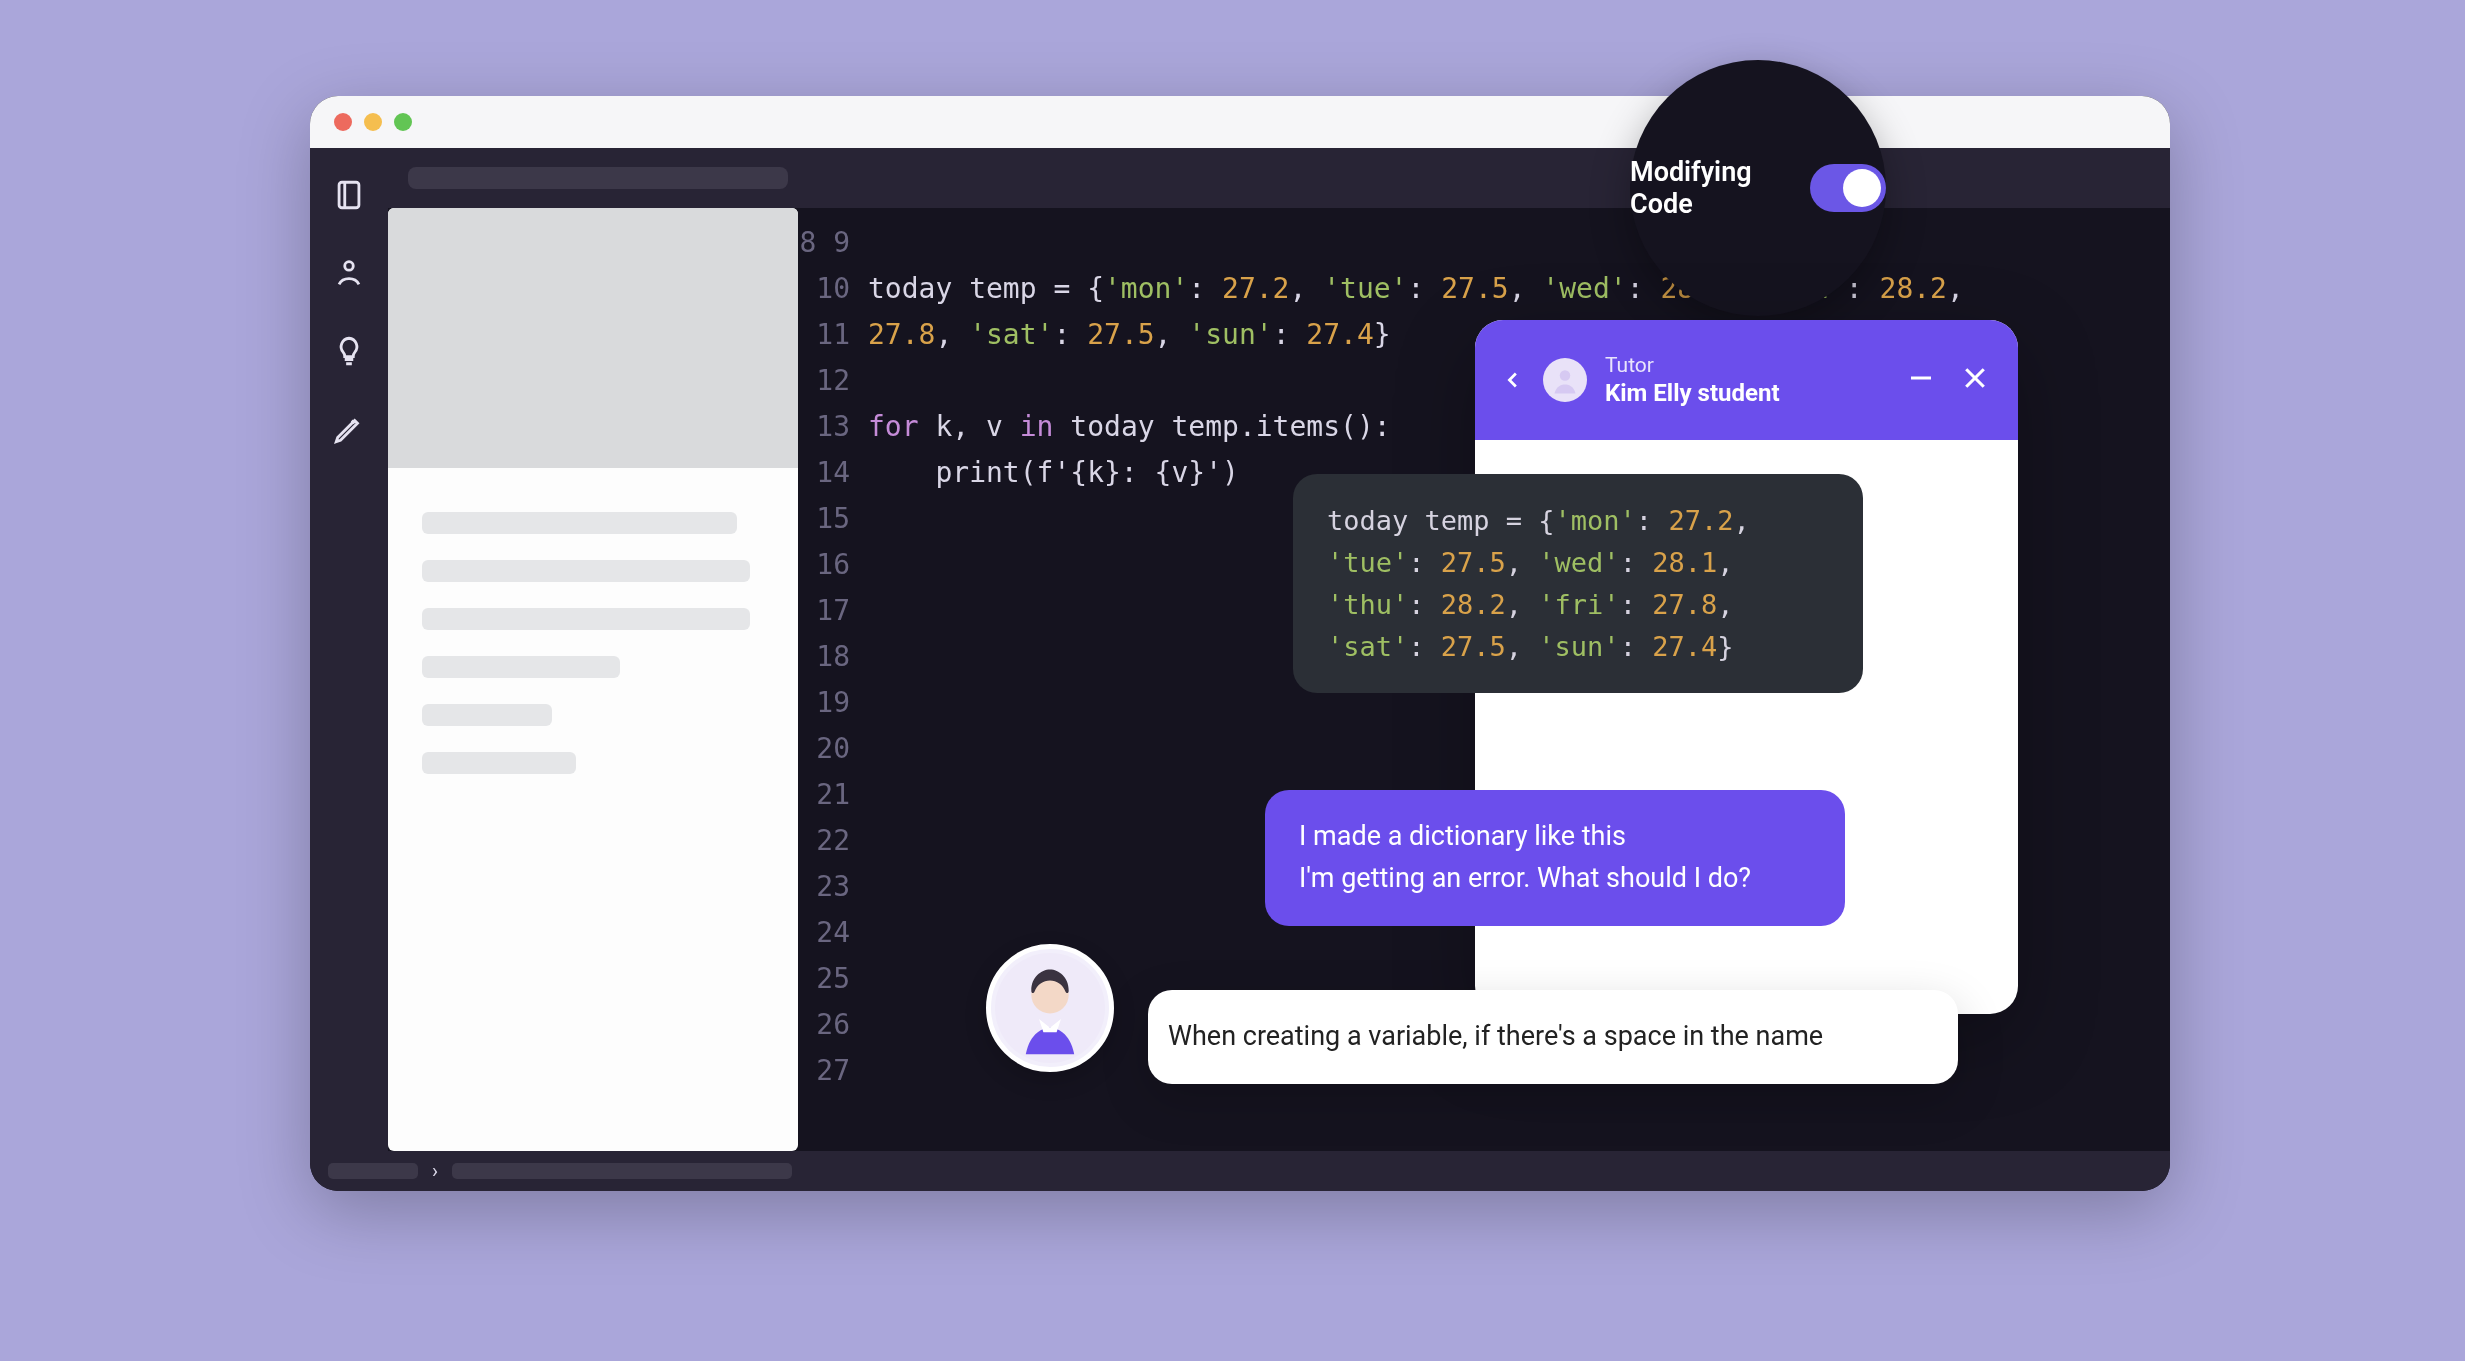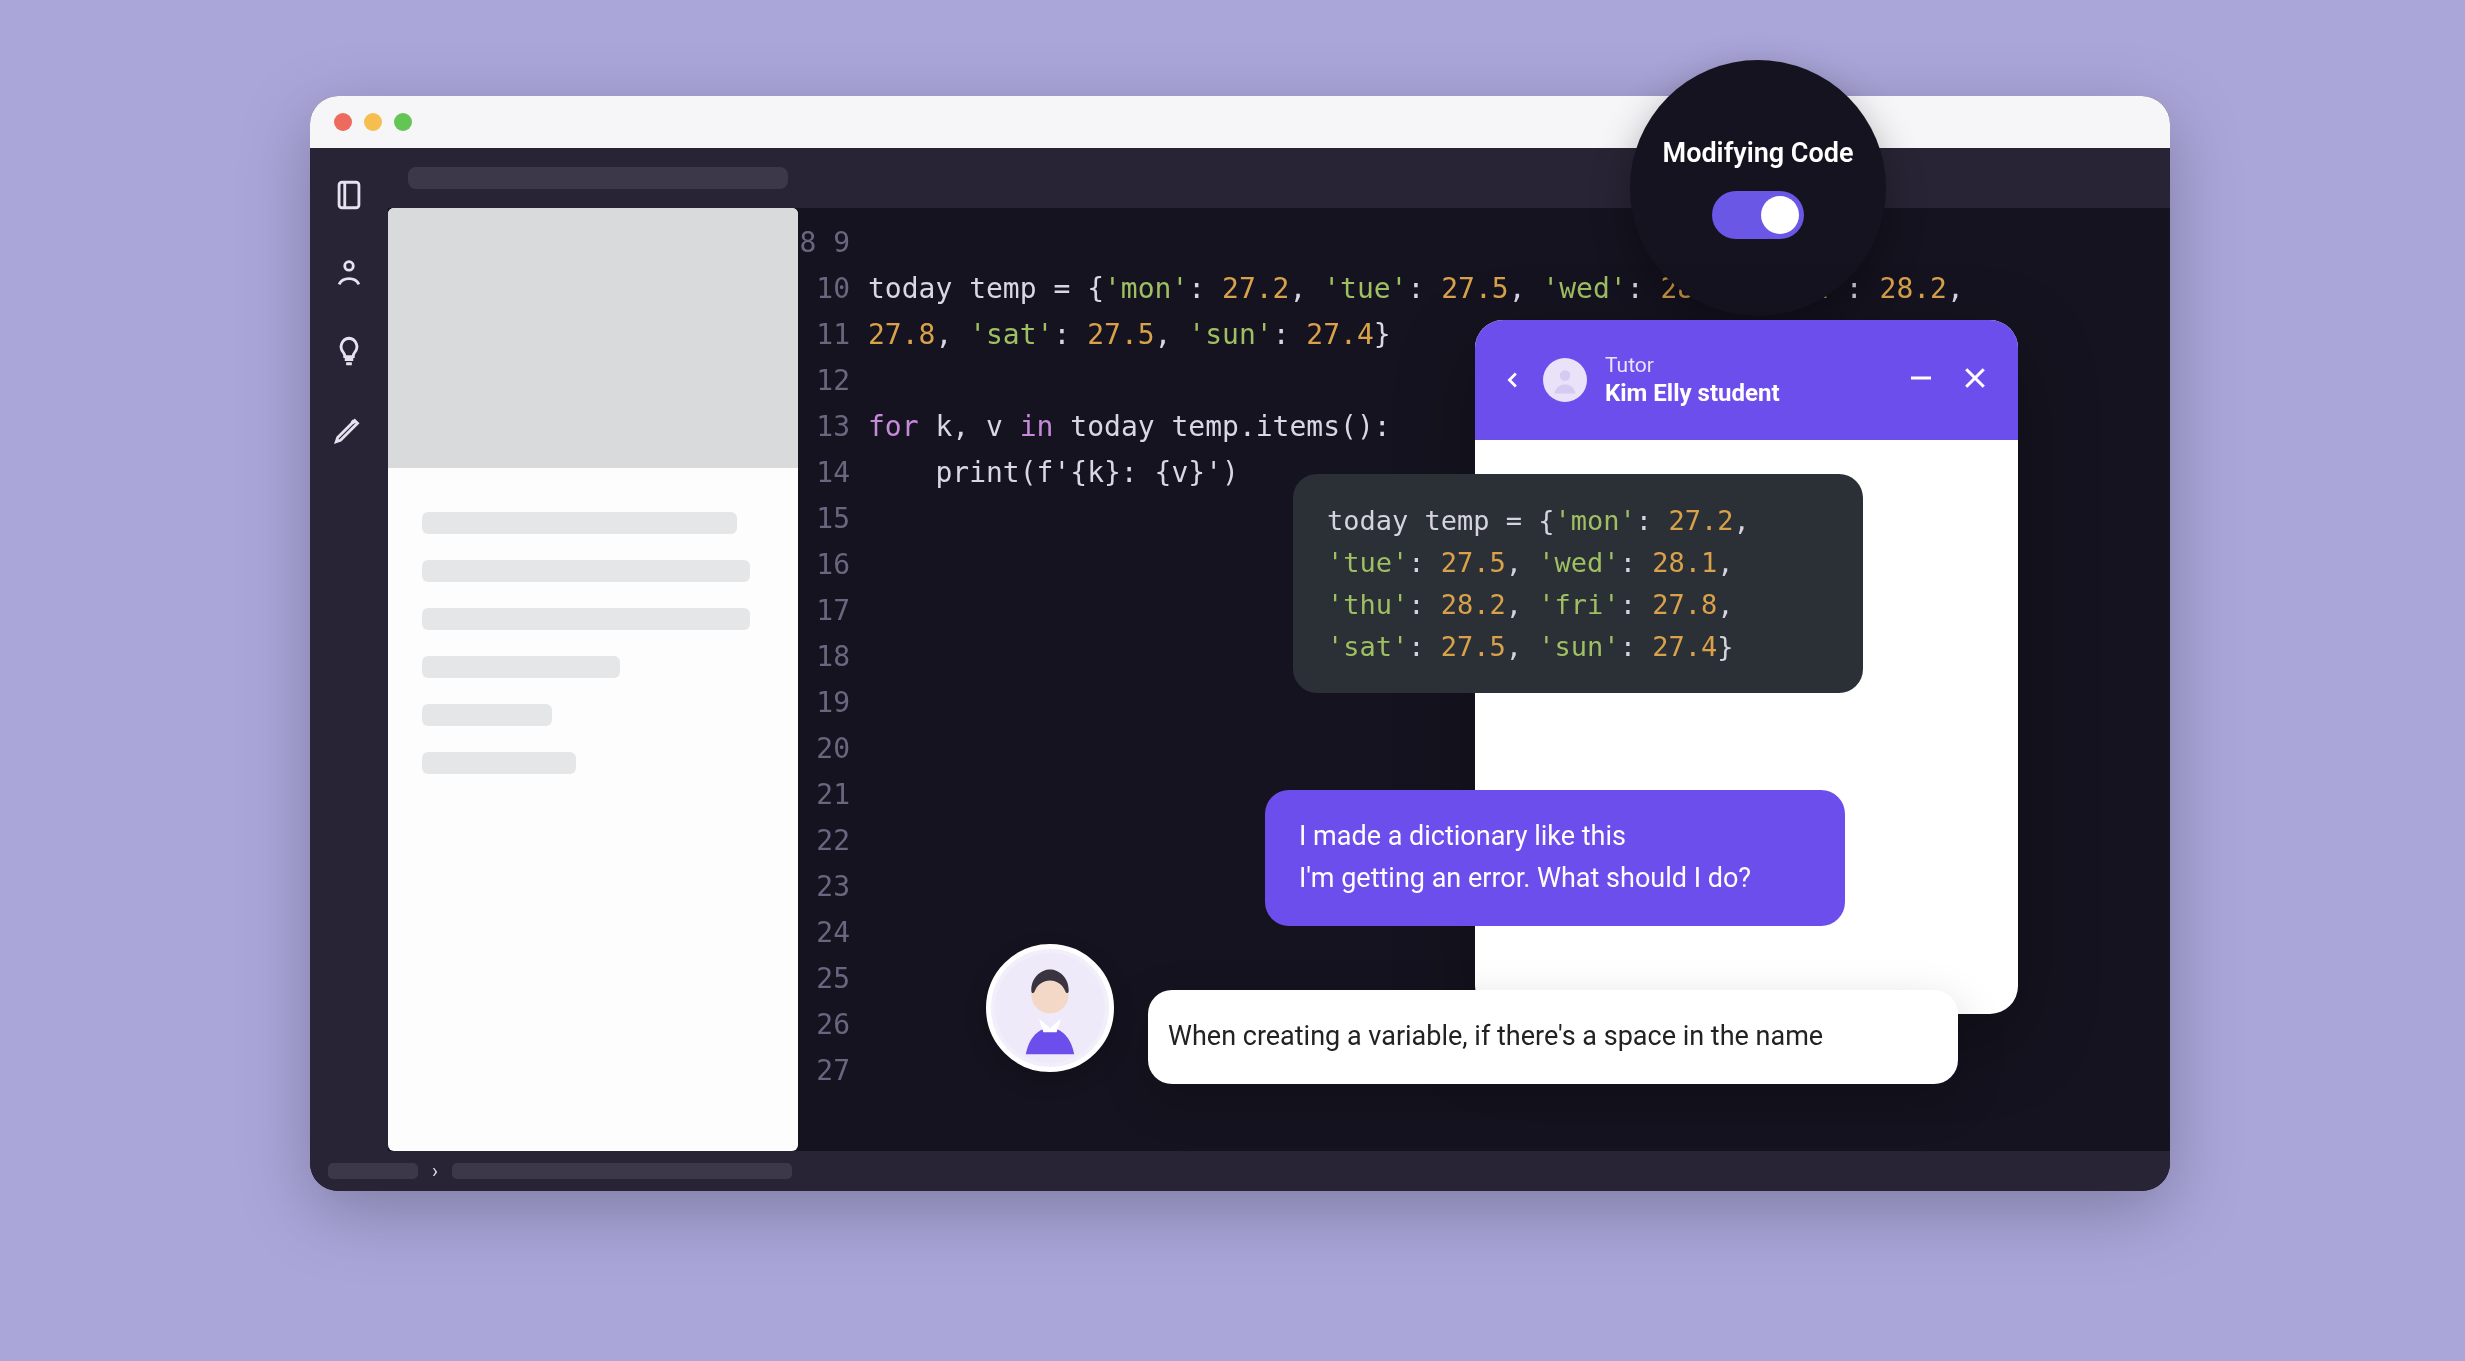--- a/index.html
+++ b/index.html
@@ -159,21 +159,21 @@
   
   .mod-badge {
     position: absolute;
     left: 1630px;
     top: 60px;
     width: 256px; height: 256px;
     background: #15131f;
     border-radius: 50%;
     color: #fff;
     display: flex;
-    flex-direction: column;
+    flex-direction: row;
     align-items: center;
     justify-content: center;
     gap: 22px;
     box-shadow: 0 14px 40px rgba(0,0,0,.3);
     z-index: 30;
   }
   .mod-badge-label {
     font-size: 27px;
     font-weight: 600;
   }

